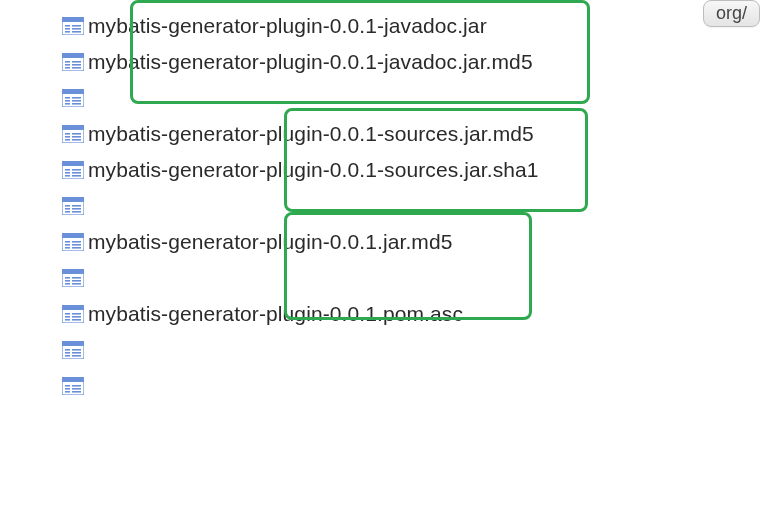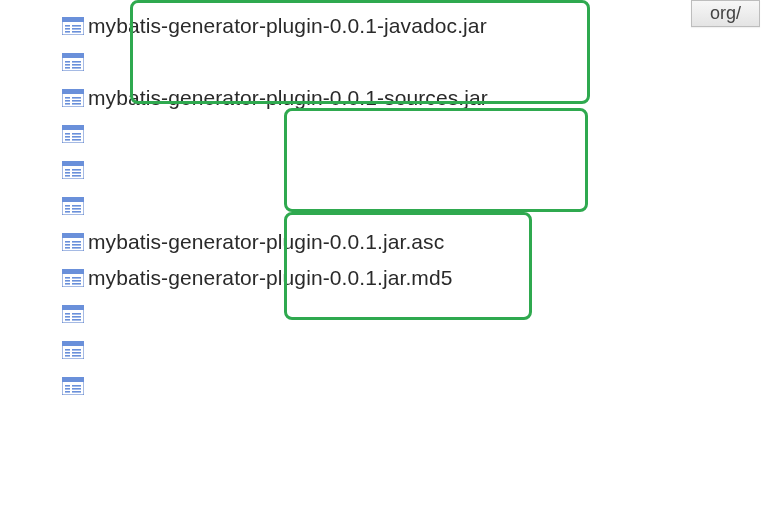--- a/index.html
+++ b/index.html
@@ -42,22 +42,22 @@
     }
     .box1 { left: 130px; top: 0px; width: 460px; height: 104px; }
     .box2 { left: 284px; top: 108px; width: 304px; height: 104px; }
     .box3 { left: 284px; top: 212px; width: 248px; height: 108px; }
     .top-button {
       position: absolute;
       right: 8px;
       top: 0px;
       background: linear-gradient(#f7f7f7, #e4e4e4);
       border: 1px solid #bdbdbd;
-      border-radius: 0;
-      padding: 2px 18px;
+      border-radius: 8px;
+      padding: 2px 12px;
       font-size: 18px;
       color: #444;
       box-shadow: 0 1px 1px rgba(0,0,0,0.05);
     }
   </style>
 </head>
 <body>
 
 <button class="top-button">org/</button>
 
@@ -83,92 +83,79 @@
           <rect x="0" y="0" width="22" height="18" fill="#ffffff" stroke="#4a74c8" stroke-width="1"></rect>
           <rect x="0" y="0" width="22" height="5" fill="#6a90da"></rect>
           <rect x="3" y="8" width="5" height="1.6" fill="#6a90da"></rect>
           <rect x="3" y="11" width="5" height="1.6" fill="#6a90da"></rect>
           <rect x="3" y="14" width="5" height="1.6" fill="#6a90da"></rect>
           <rect x="10" y="8" width="9" height="1.6" fill="#6a90da"></rect>
           <rect x="10" y="11" width="9" height="1.6" fill="#6a90da"></rect>
           <rect x="10" y="14" width="9" height="1.6" fill="#6a90da"></rect>
         </svg>
     </span>
-  </div>
-  <div class="file-row">
-    <span class="file-icon">
-      <svg width="22" height="18" viewBox="0 0 22 18">
-          <rect x="0" y="0" width="22" height="18" fill="#ffffff" stroke="#4a74c8" stroke-width="1"></rect>
-          <rect x="0" y="0" width="22" height="5" fill="#6a90da"></rect>
-          <rect x="3" y="8" width="5" height="1.6" fill="#6a90da"></rect>
-          <rect x="3" y="11" width="5" height="1.6" fill="#6a90da"></rect>
-          <rect x="3" y="14" width="5" height="1.6" fill="#6a90da"></rect>
-          <rect x="10" y="8" width="9" height="1.6" fill="#6a90da"></rect>
-          <rect x="10" y="11" width="9" height="1.6" fill="#6a90da"></rect>
-          <rect x="10" y="14" width="9" height="1.6" fill="#6a90da"></rect>
-        </svg>
-    </span>
-    <span class="file-label">mybatis-generator-plugin-0.0.1-sources.jar</span>
-  </div>
-  <div class="file-row">
-    <span class="file-icon">
-      <svg width="22" height="18" viewBox="0 0 22 18">
-          <rect x="0" y="0" width="22" height="18" fill="#ffffff" stroke="#4a74c8" stroke-width="1"></rect>
-          <rect x="0" y="0" width="22" height="5" fill="#6a90da"></rect>
-          <rect x="3" y="8" width="5" height="1.6" fill="#6a90da"></rect>
-          <rect x="3" y="11" width="5" height="1.6" fill="#6a90da"></rect>
-          <rect x="3" y="14" width="5" height="1.6" fill="#6a90da"></rect>
-          <rect x="10" y="8" width="9" height="1.6" fill="#6a90da"></rect>
-          <rect x="10" y="11" width="9" height="1.6" fill="#6a90da"></rect>
-          <rect x="10" y="14" width="9" height="1.6" fill="#6a90da"></rect>
-        </svg>
-    </span>
-  </div>
-  <div class="file-row">
-    <span class="file-icon">
-      <svg width="22" height="18" viewBox="0 0 22 18">
-          <rect x="0" y="0" width="22" height="18" fill="#ffffff" stroke="#4a74c8" stroke-width="1"></rect>
-          <rect x="0" y="0" width="22" height="5" fill="#6a90da"></rect>
-          <rect x="3" y="8" width="5" height="1.6" fill="#6a90da"></rect>
-          <rect x="3" y="11" width="5" height="1.6" fill="#6a90da"></rect>
-          <rect x="3" y="14" width="5" height="1.6" fill="#6a90da"></rect>
-          <rect x="10" y="8" width="9" height="1.6" fill="#6a90da"></rect>
-          <rect x="10" y="11" width="9" height="1.6" fill="#6a90da"></rect>
-          <rect x="10" y="14" width="9" height="1.6" fill="#6a90da"></rect>
-        </svg>
-    </span>
-  </div>
-  <div class="file-row">
-    <span class="file-icon">
-      <svg width="22" height="18" viewBox="0 0 22 18">
-          <rect x="0" y="0" width="22" height="18" fill="#ffffff" stroke="#4a74c8" stroke-width="1"></rect>
-          <rect x="0" y="0" width="22" height="5" fill="#6a90da"></rect>
-          <rect x="3" y="8" width="5" height="1.6" fill="#6a90da"></rect>
-          <rect x="3" y="11" width="5" height="1.6" fill="#6a90da"></rect>
-          <rect x="3" y="14" width="5" height="1.6" fill="#6a90da"></rect>
-          <rect x="10" y="8" width="9" height="1.6" fill="#6a90da"></rect>
-          <rect x="10" y="11" width="9" height="1.6" fill="#6a90da"></rect>
-          <rect x="10" y="14" width="9" height="1.6" fill="#6a90da"></rect>
-        </svg>
-    </span>
-  </div>
-  <div class="file-row">
-    <span class="file-icon">
-      <svg width="22" height="18" viewBox="0 0 22 18">
-          <rect x="0" y="0" width="22" height="18" fill="#ffffff" stroke="#4a74c8" stroke-width="1"></rect>
-          <rect x="0" y="0" width="22" height="5" fill="#6a90da"></rect>
-          <rect x="3" y="8" width="5" height="1.6" fill="#6a90da"></rect>
-          <rect x="3" y="11" width="5" height="1.6" fill="#6a90da"></rect>
-          <rect x="3" y="14" width="5" height="1.6" fill="#6a90da"></rect>
-          <rect x="10" y="8" width="9" height="1.6" fill="#6a90da"></rect>
-          <rect x="10" y="11" width="9" height="1.6" fill="#6a90da"></rect>
-          <rect x="10" y="14" width="9" height="1.6" fill="#6a90da"></rect>
-        </svg>
-    </span>
-    <span class="file-label">mybatis-generator-plugin-0.0.1.jar.asc</span>
+    <span class="file-label">mybatis-generator-plugin-0.0.1-javadoc.jar.md5</span>
+  </div>
+  <div class="file-row">
+    <span class="file-icon">
+      <svg width="22" height="18" viewBox="0 0 22 18">
+          <rect x="0" y="0" width="22" height="18" fill="#ffffff" stroke="#4a74c8" stroke-width="1"></rect>
+          <rect x="0" y="0" width="22" height="5" fill="#6a90da"></rect>
+          <rect x="3" y="8" width="5" height="1.6" fill="#6a90da"></rect>
+          <rect x="3" y="11" width="5" height="1.6" fill="#6a90da"></rect>
+          <rect x="3" y="14" width="5" height="1.6" fill="#6a90da"></rect>
+          <rect x="10" y="8" width="9" height="1.6" fill="#6a90da"></rect>
+          <rect x="10" y="11" width="9" height="1.6" fill="#6a90da"></rect>
+          <rect x="10" y="14" width="9" height="1.6" fill="#6a90da"></rect>
+        </svg>
+    </span>
+  </div>
+  <div class="file-row">
+    <span class="file-icon">
+      <svg width="22" height="18" viewBox="0 0 22 18">
+          <rect x="0" y="0" width="22" height="18" fill="#ffffff" stroke="#4a74c8" stroke-width="1"></rect>
+          <rect x="0" y="0" width="22" height="5" fill="#6a90da"></rect>
+          <rect x="3" y="8" width="5" height="1.6" fill="#6a90da"></rect>
+          <rect x="3" y="11" width="5" height="1.6" fill="#6a90da"></rect>
+          <rect x="3" y="14" width="5" height="1.6" fill="#6a90da"></rect>
+          <rect x="10" y="8" width="9" height="1.6" fill="#6a90da"></rect>
+          <rect x="10" y="11" width="9" height="1.6" fill="#6a90da"></rect>
+          <rect x="10" y="14" width="9" height="1.6" fill="#6a90da"></rect>
+        </svg>
+    </span>
+    <span class="file-label">mybatis-generator-plugin-0.0.1-sources.jar.md5</span>
+  </div>
+  <div class="file-row">
+    <span class="file-icon">
+      <svg width="22" height="18" viewBox="0 0 22 18">
+          <rect x="0" y="0" width="22" height="18" fill="#ffffff" stroke="#4a74c8" stroke-width="1"></rect>
+          <rect x="0" y="0" width="22" height="5" fill="#6a90da"></rect>
+          <rect x="3" y="8" width="5" height="1.6" fill="#6a90da"></rect>
+          <rect x="3" y="11" width="5" height="1.6" fill="#6a90da"></rect>
+          <rect x="3" y="14" width="5" height="1.6" fill="#6a90da"></rect>
+          <rect x="10" y="8" width="9" height="1.6" fill="#6a90da"></rect>
+          <rect x="10" y="11" width="9" height="1.6" fill="#6a90da"></rect>
+          <rect x="10" y="14" width="9" height="1.6" fill="#6a90da"></rect>
+        </svg>
+    </span>
+    <span class="file-label">mybatis-generator-plugin-0.0.1-sources.jar.sha1</span>
+  </div>
+  <div class="file-row">
+    <span class="file-icon">
+      <svg width="22" height="18" viewBox="0 0 22 18">
+          <rect x="0" y="0" width="22" height="18" fill="#ffffff" stroke="#4a74c8" stroke-width="1"></rect>
+          <rect x="0" y="0" width="22" height="5" fill="#6a90da"></rect>
+          <rect x="3" y="8" width="5" height="1.6" fill="#6a90da"></rect>
+          <rect x="3" y="11" width="5" height="1.6" fill="#6a90da"></rect>
+          <rect x="3" y="14" width="5" height="1.6" fill="#6a90da"></rect>
+          <rect x="10" y="8" width="9" height="1.6" fill="#6a90da"></rect>
+          <rect x="10" y="11" width="9" height="1.6" fill="#6a90da"></rect>
+          <rect x="10" y="14" width="9" height="1.6" fill="#6a90da"></rect>
+        </svg>
+    </span>
   </div>
   <div class="file-row">
     <span class="file-icon">
       <svg width="22" height="18" viewBox="0 0 22 18">
           <rect x="0" y="0" width="22" height="18" fill="#ffffff" stroke="#4a74c8" stroke-width="1"></rect>
           <rect x="0" y="0" width="22" height="5" fill="#6a90da"></rect>
           <rect x="3" y="8" width="5" height="1.6" fill="#6a90da"></rect>
           <rect x="3" y="11" width="5" height="1.6" fill="#6a90da"></rect>
           <rect x="3" y="14" width="5" height="1.6" fill="#6a90da"></rect>
           <rect x="10" y="8" width="9" height="1.6" fill="#6a90da"></rect>
@@ -184,20 +171,35 @@
           <rect x="0" y="0" width="22" height="18" fill="#ffffff" stroke="#4a74c8" stroke-width="1"></rect>
           <rect x="0" y="0" width="22" height="5" fill="#6a90da"></rect>
           <rect x="3" y="8" width="5" height="1.6" fill="#6a90da"></rect>
           <rect x="3" y="11" width="5" height="1.6" fill="#6a90da"></rect>
           <rect x="3" y="14" width="5" height="1.6" fill="#6a90da"></rect>
           <rect x="10" y="8" width="9" height="1.6" fill="#6a90da"></rect>
           <rect x="10" y="11" width="9" height="1.6" fill="#6a90da"></rect>
           <rect x="10" y="14" width="9" height="1.6" fill="#6a90da"></rect>
         </svg>
     </span>
+  </div>
+  <div class="file-row">
+    <span class="file-icon">
+      <svg width="22" height="18" viewBox="0 0 22 18">
+          <rect x="0" y="0" width="22" height="18" fill="#ffffff" stroke="#4a74c8" stroke-width="1"></rect>
+          <rect x="0" y="0" width="22" height="5" fill="#6a90da"></rect>
+          <rect x="3" y="8" width="5" height="1.6" fill="#6a90da"></rect>
+          <rect x="3" y="11" width="5" height="1.6" fill="#6a90da"></rect>
+          <rect x="3" y="14" width="5" height="1.6" fill="#6a90da"></rect>
+          <rect x="10" y="8" width="9" height="1.6" fill="#6a90da"></rect>
+          <rect x="10" y="11" width="9" height="1.6" fill="#6a90da"></rect>
+          <rect x="10" y="14" width="9" height="1.6" fill="#6a90da"></rect>
+        </svg>
+    </span>
+    <span class="file-label">mybatis-generator-plugin-0.0.1.pom.asc</span>
   </div>
   <div class="file-row">
     <span class="file-icon">
       <svg width="22" height="18" viewBox="0 0 22 18">
           <rect x="0" y="0" width="22" height="18" fill="#ffffff" stroke="#4a74c8" stroke-width="1"></rect>
           <rect x="0" y="0" width="22" height="5" fill="#6a90da"></rect>
           <rect x="3" y="8" width="5" height="1.6" fill="#6a90da"></rect>
           <rect x="3" y="11" width="5" height="1.6" fill="#6a90da"></rect>
           <rect x="3" y="14" width="5" height="1.6" fill="#6a90da"></rect>
           <rect x="10" y="8" width="9" height="1.6" fill="#6a90da"></rect>

